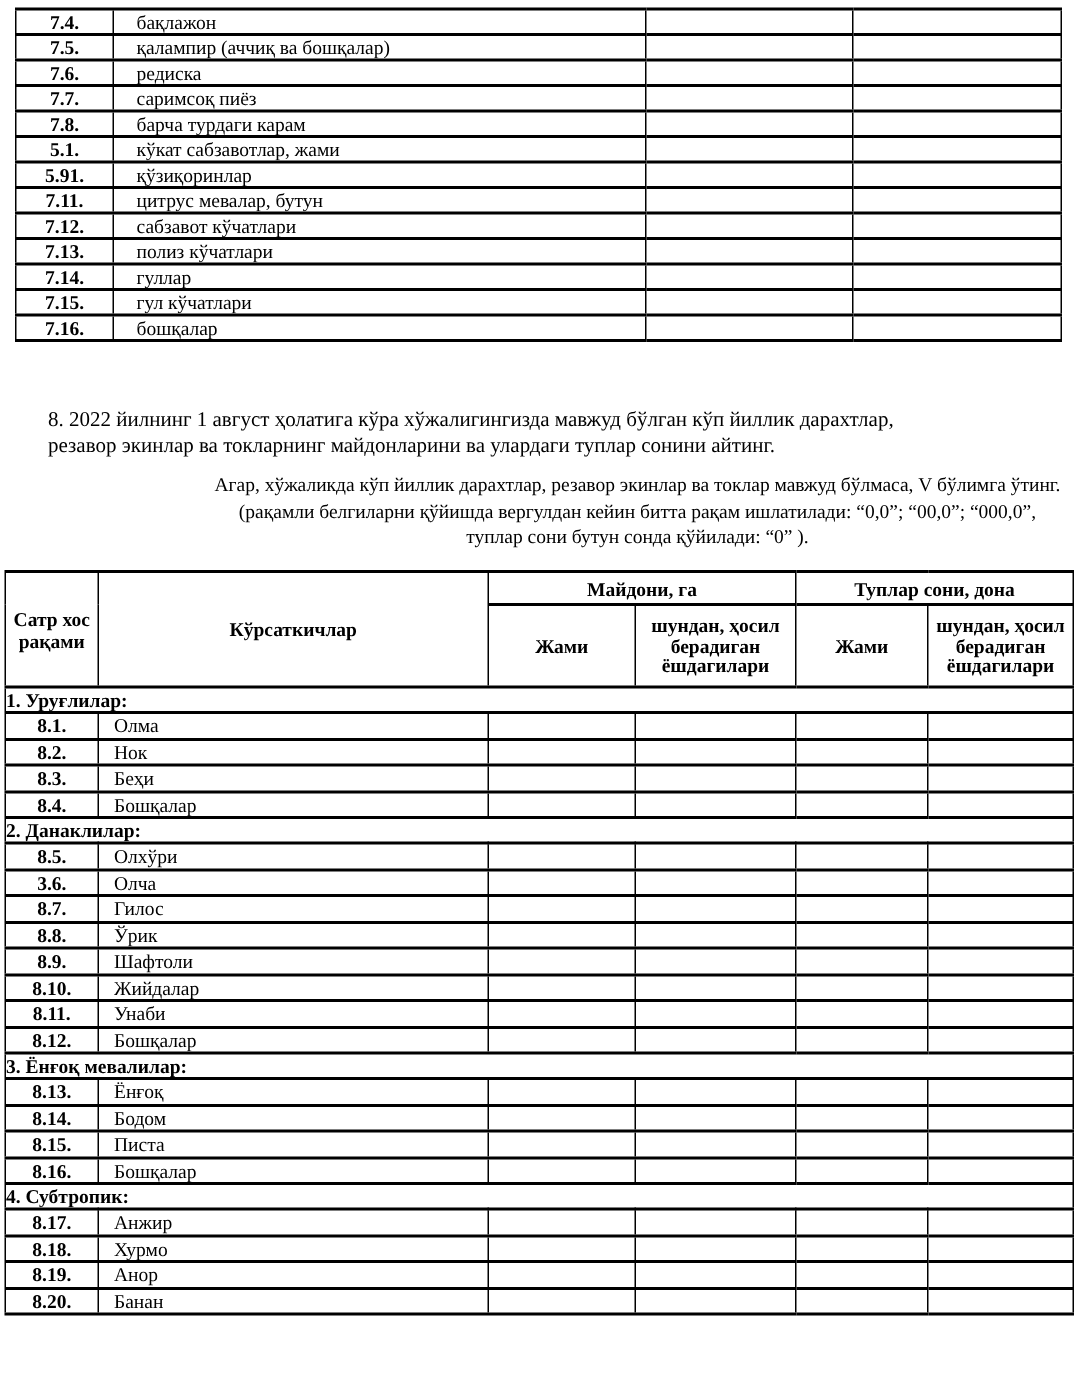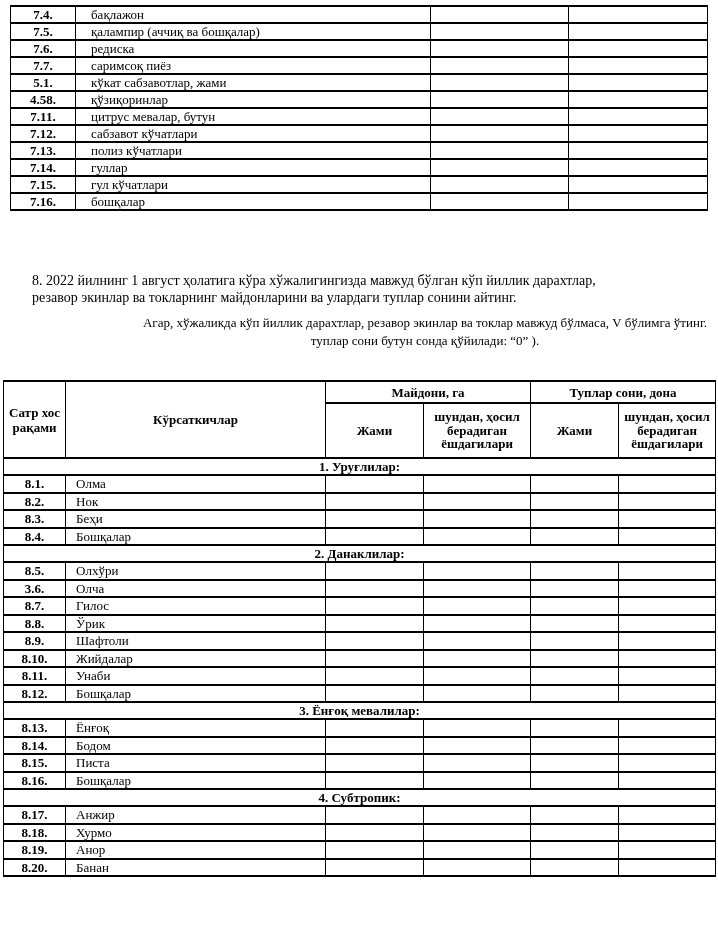--- a/index.html
+++ b/index.html
@@ -46,21 +46,21 @@
   
   .main-wrap{position:absolute;left:3px;top:380px;}
   table.main{width:712px;}
   table.main tr.h1{height:22px;}
   table.main tr.h2{height:55px;}
   table.main tr.sec{height:16px;}
   table.main tr.datarow{height:17.5px;}
   table.main td.lbl{padding-left:10px;}
   td.hc{font-weight:bold;text-align:center;vertical-align:middle;}
   tr.h2 td.hc{line-height:13.5px;padding:1px 4px;}
-  tr.sec td{font-weight:bold;text-align:center;}
+  tr.sec td{font-weight:bold;}
 </style>
 </head>
 <body>
 
 <div class="page">
 
   <div class="top-wrap">
     <table class="ftable top">
       <colgroup>
         <col style="width:65px">
@@ -87,27 +87,33 @@
             <td class="val"></td>
             <td class="val"></td>
           </tr>
           <tr>
             <td class="num">7.7.</td>
             <td class="lbl">саримсоқ пиёз</td>
             <td class="val"></td>
             <td class="val"></td>
           </tr>
           <tr>
+            <td class="num">7.8.</td>
+            <td class="lbl">барча турдаги карам</td>
+            <td class="val"></td>
+            <td class="val"></td>
+          </tr>
+          <tr>
             <td class="num">5.1.</td>
             <td class="lbl">кўкат сабзавотлар, жами</td>
             <td class="val"></td>
             <td class="val"></td>
           </tr>
           <tr>
-            <td class="num">4.58.</td>
+            <td class="num">5.91.</td>
             <td class="lbl">қўзиқоринлар</td>
             <td class="val"></td>
             <td class="val"></td>
           </tr>
           <tr>
             <td class="num">7.11.</td>
             <td class="lbl">цитрус мевалар, бутун</td>
             <td class="val"></td>
             <td class="val"></td>
           </tr>
@@ -145,20 +151,21 @@
     </table>
   </div>
 
   <div class="q8-heading">
     <div>8. 2022 йилнинг 1 август ҳолатига кўра хўжалигингизда мавжуд бўлган кўп йиллик дарахтлар,</div>
     <div>резавор экинлар ва токларнинг майдонларини ва улардаги туплар сонини айтинг.</div>
   </div>
 
   <div class="q8-notes">
     <div>Агар, хўжаликда кўп йиллик дарахтлар, резавор экинлар ва токлар мавжуд бўлмаса, V бўлимга ўтинг.</div>
+    <div>(рақамли белгиларни қўйишда вергулдан кейин битта рақам ишлатилади: “0,0”; “00,0”; “000,0”,</div>
     <div>туплар сони бутун сонда қўйилади: “0” ).</div>
   </div>
 
   <div class="main-wrap">
     <table class="ftable main">
       <colgroup>
         <col style="width:62px">
           <col style="width:260px">
           <col style="width:98px">
         <col style="width:107px">

